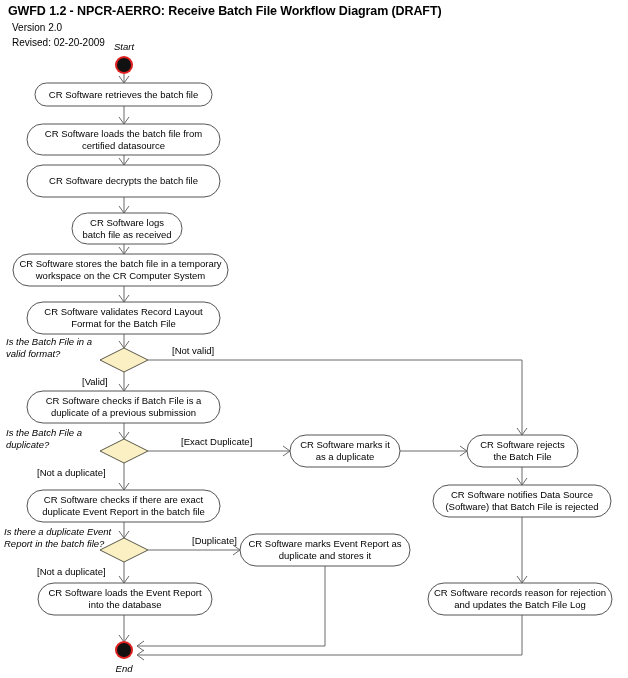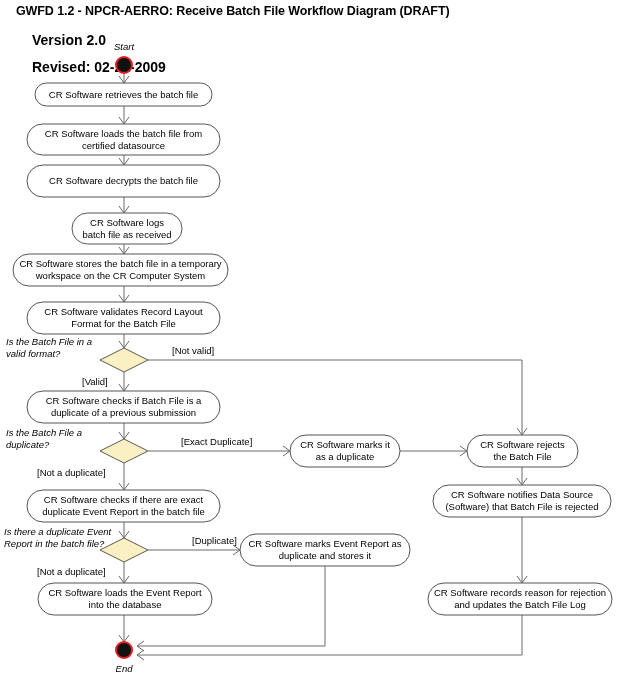--- a/index.html
+++ b/index.html
@@ -16,40 +16,40 @@
     overflow: hidden;
     position: relative;
   }
   #diagram-root {
     position: relative;
     width: 628px;
     height: 678px;
   }
   .header-block {
     position: absolute;
-    left: 16px;
+    left: 8px;
     top: 4px;
     width: 612px;
   }
   .doc-title {
     font-family: "Liberation Sans", sans-serif;
     font-size: 12.5px;
     font-weight: bold;
     letter-spacing: -0.1px;
     white-space: nowrap;
     margin: 0;
     padding: 0;
     line-height: 15px;
   }
   .doc-version, .doc-revised {
     font-family: "Liberation Sans", sans-serif;
-    font-size: 14px;
-    font-weight: bold;
+    font-size: 10px;
+    font-weight: normal;
     line-height: 10.5px;
-    margin: 16px;
+    margin: 4px;
     padding: 0;
     white-space: nowrap;
   }
   svg.flow {
     position: absolute;
     left: 0;
     top: 0;
     width: 628px;
     height: 678px;
   }

